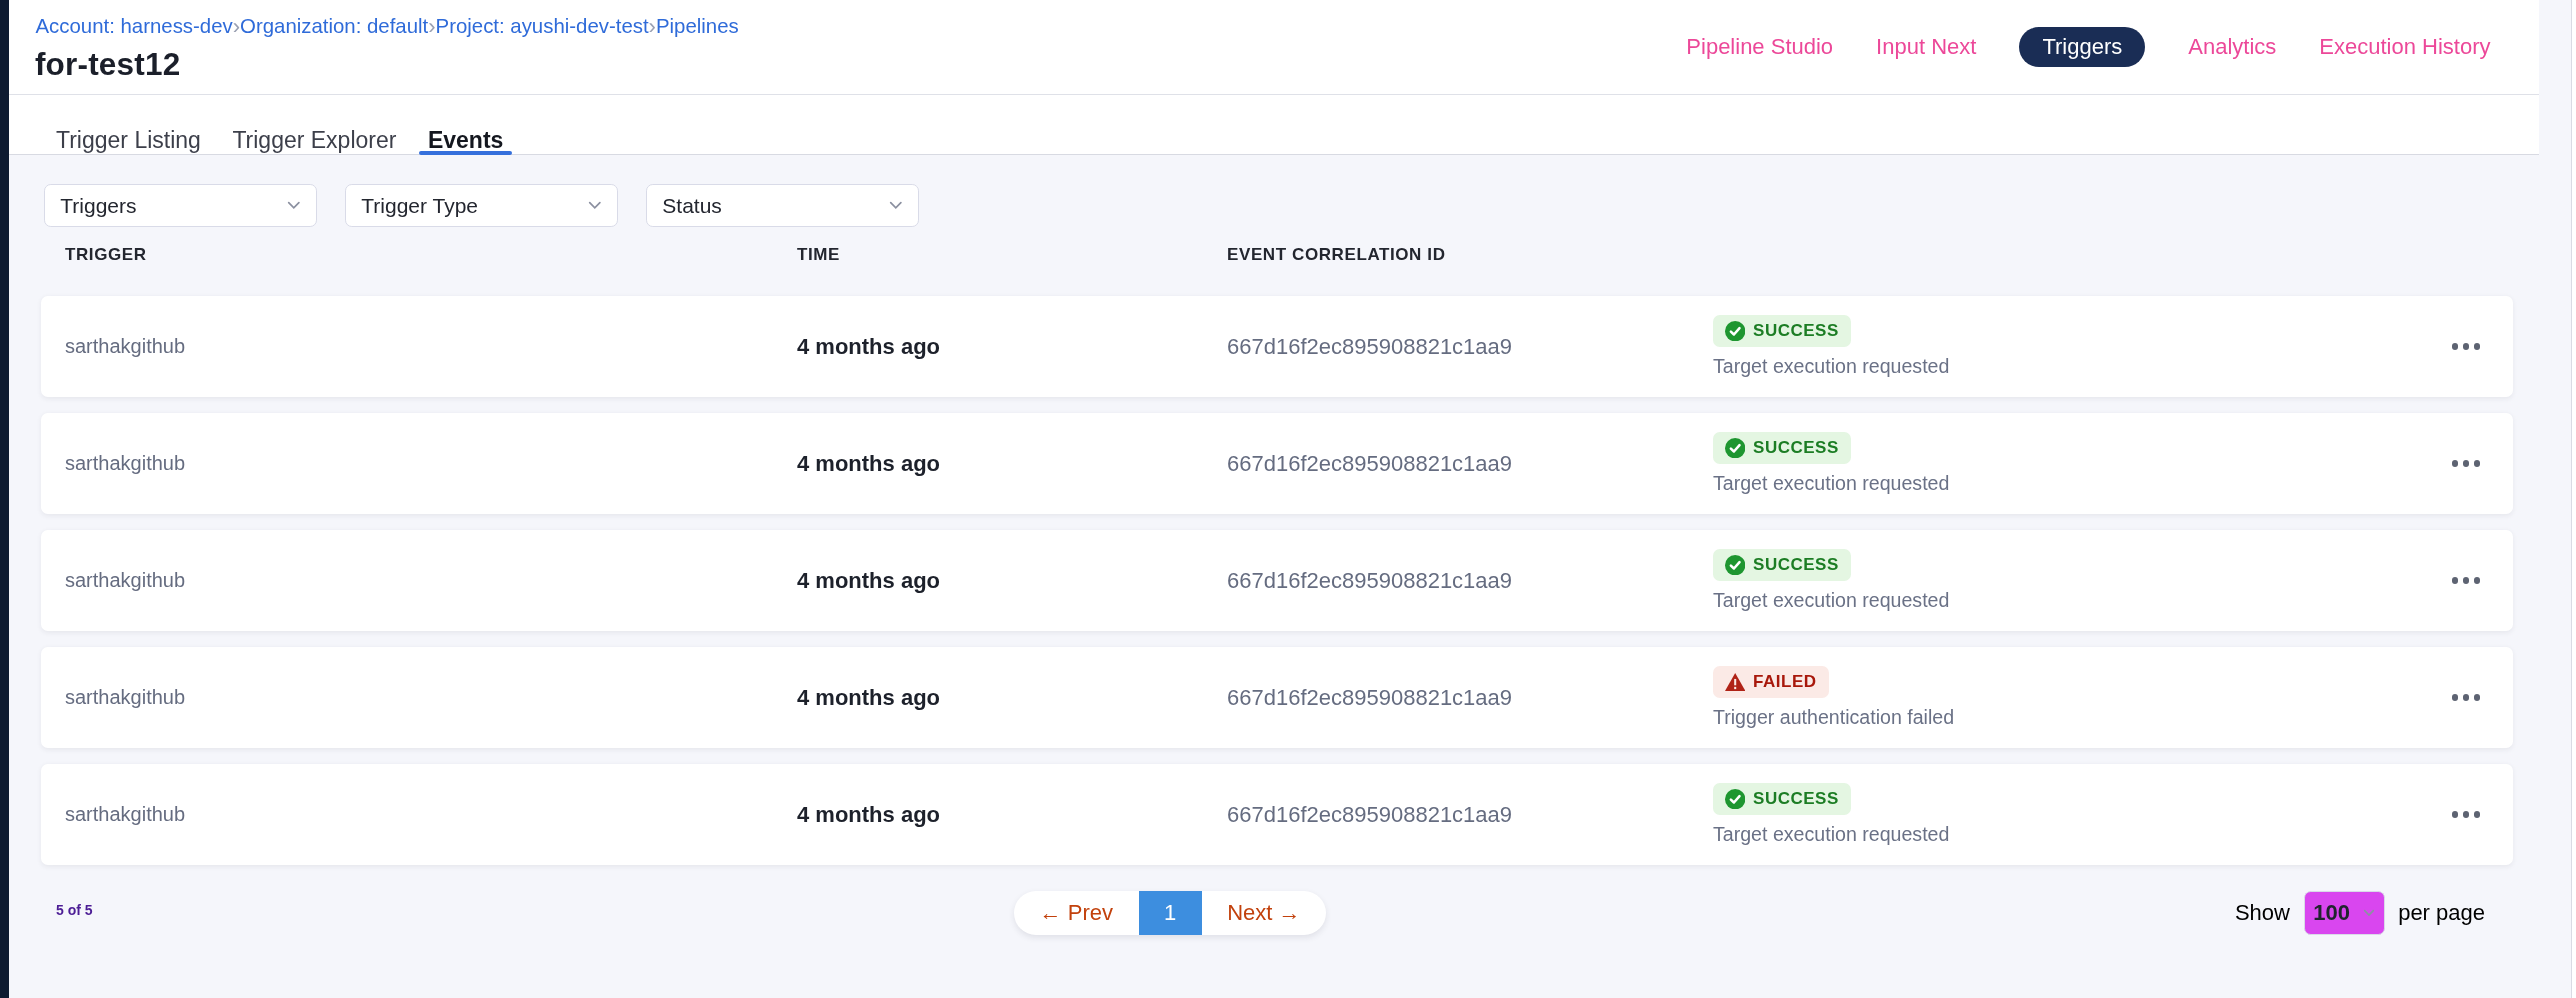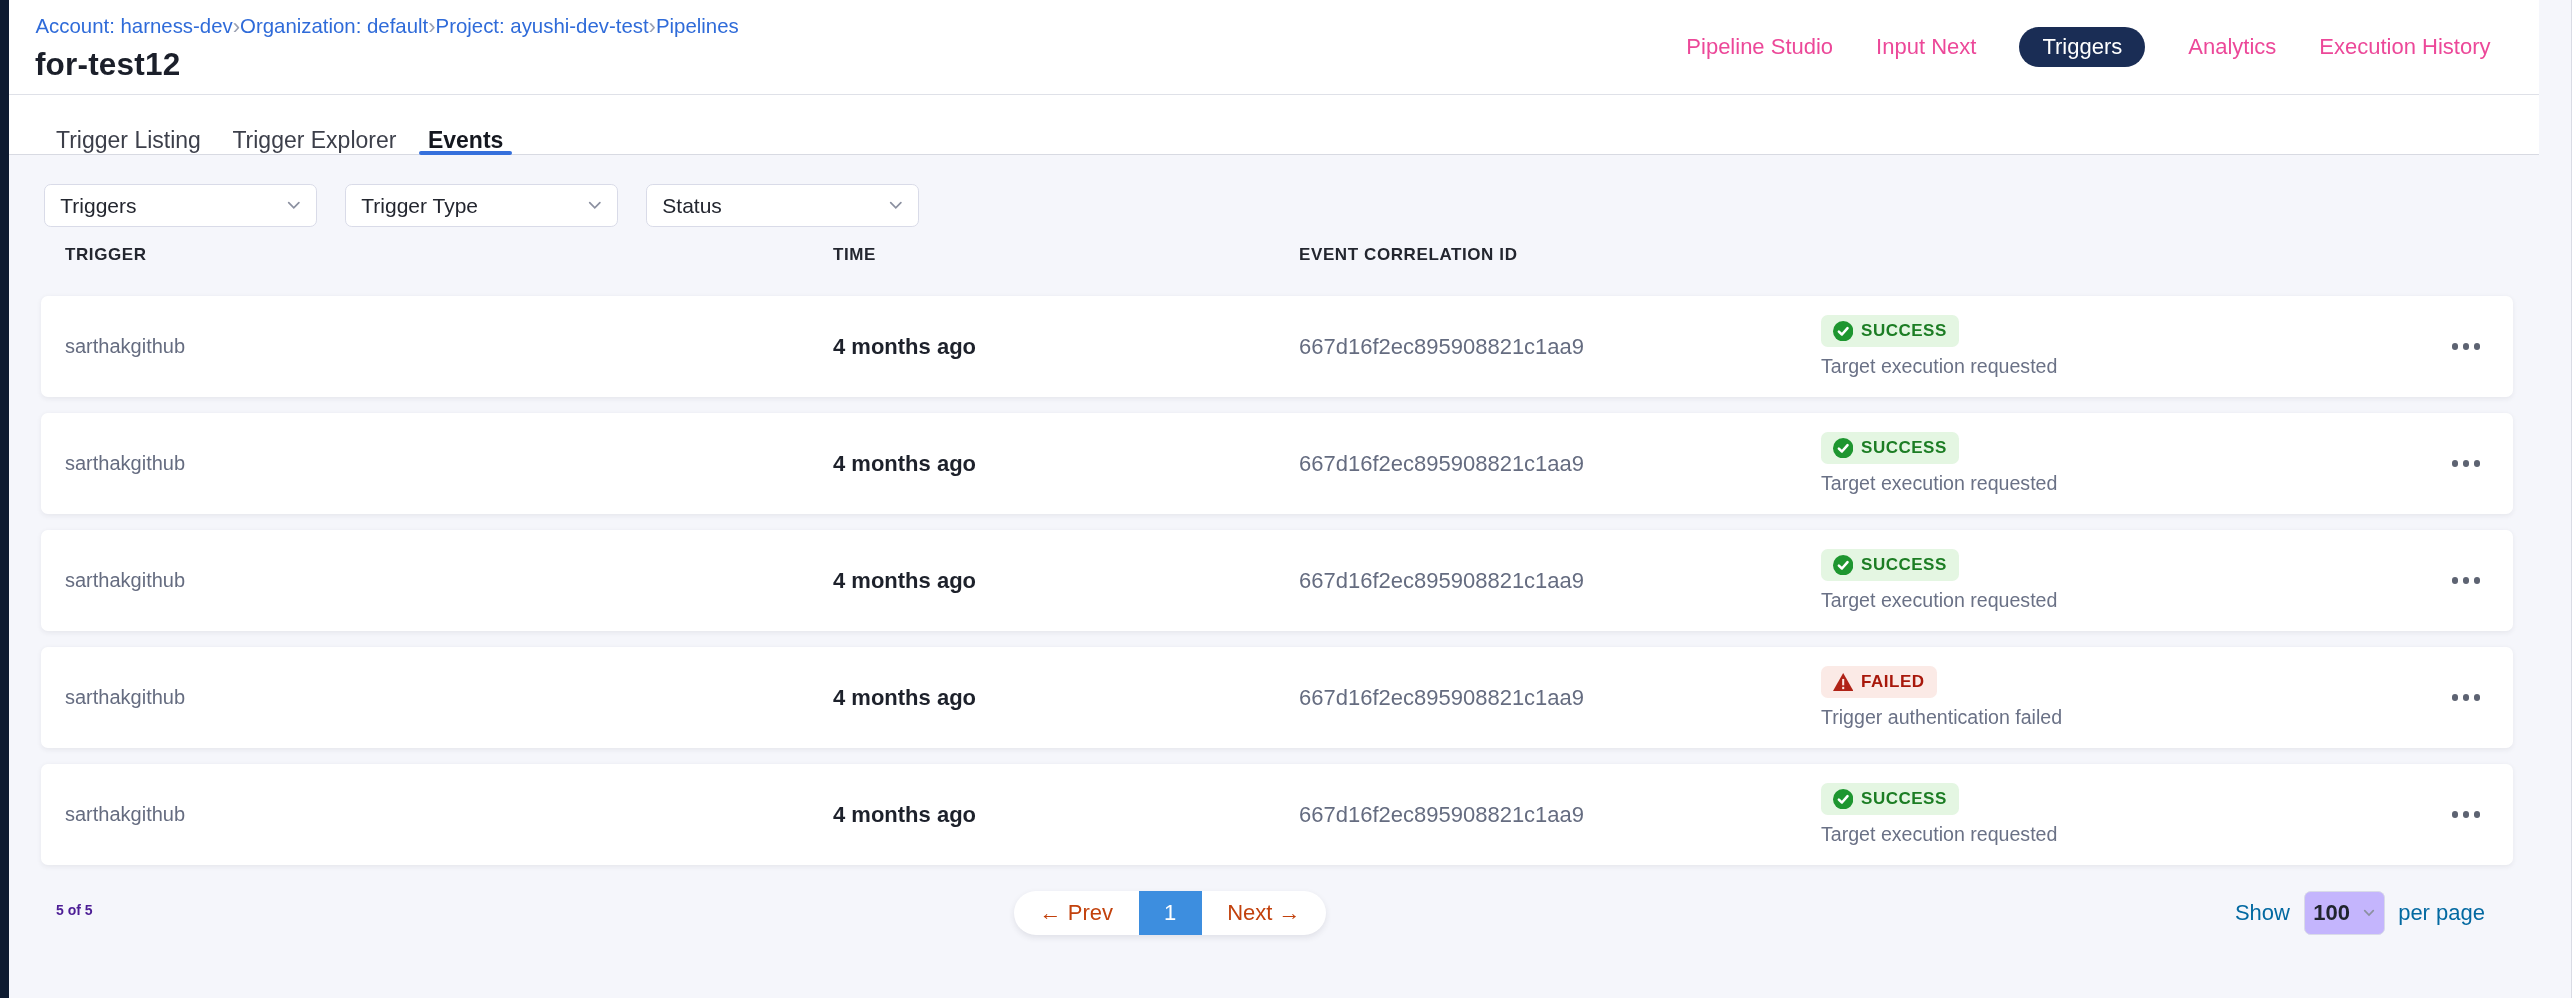--- a/index.html
+++ b/index.html
@@ -43,21 +43,21 @@
 
   
   .filters { position:absolute; left:44px; top:184px; display:flex; gap:28px; }
   .filter {
     width:273px; height:43px; background:#ffffff; border:0.9px solid #d9dbe8; border-radius:6.8px;
     display:flex; align-items:center; justify-content:space-between; padding:0 15.3px;
     font-size:21px; color:#23262f; cursor:pointer;
   }
 
   
-  .grid-cols { display:grid; grid-template-columns:732px 430px 486px 1fr 94px; align-items:center;gap:36px; }
+  .grid-cols { display:grid; grid-template-columns:732px 430px 486px 1fr 94px; align-items:center; }
   .table-head {
     position:absolute; left:41px; top:245px; width:2472px; padding-left:24px;
   }
   .table-head .col { font-size:17px; font-weight:700; letter-spacing:0.6px; color:#23262f; }
 
   .rows { position:absolute; left:41px; top:296px; width:2472px; display:flex; flex-direction:column; gap:16px; }
   .row {
     height:101px; background:#ffffff; border-radius:6.8px; padding-left:24px;
     box-shadow:0 1.7px 5.1px rgba(40,41,61,0.07);
   }
@@ -79,23 +79,23 @@
   
   .page-summary { position:absolute; left:56px; top:902px; font-size:14px; font-weight:700; color:#4c1d95; }
   .pagination {
     position:absolute; left:1014px; top:891px; height:44px; background:#ffffff;
     border-radius:22px; box-shadow:0 2.6px 6.8px rgba(40,41,61,0.10);
     display:flex; align-items:center; overflow:hidden; font-size:22px;
   }
   .pg-btn { padding:0 25.6px; color:#c2410c; cursor:pointer; white-space:nowrap; }
   .pg-current { width:63px; height:44px; background:#3d8edf; color:#ffffff; display:flex; align-items:center; justify-content:center; cursor:pointer; }
   .per-page { position:absolute; right:91px; top:891px; height:44px; display:flex; align-items:center; gap:13.6px; font-size:22px; }
-  .pp-label { color:#0369a1; }
+  .pp-label { color:#000000; }
   .size-select {
-    width:81px; height:44px; background:#c4b5fd; border:0.9px solid #d9dbe8; border-radius:6.8px;
+    width:81px; height:44px; background:#d946ef; border:0.9px solid #d9dbe8; border-radius:6.8px;
     display:flex; align-items:center; justify-content:center; gap:13px;
     color:#20242e; font-weight:700; cursor:pointer;
   }
   .chev svg { display:block; }
 </style>
 </head>
 <body>
 
 <div class="left-rail"></div>
 

